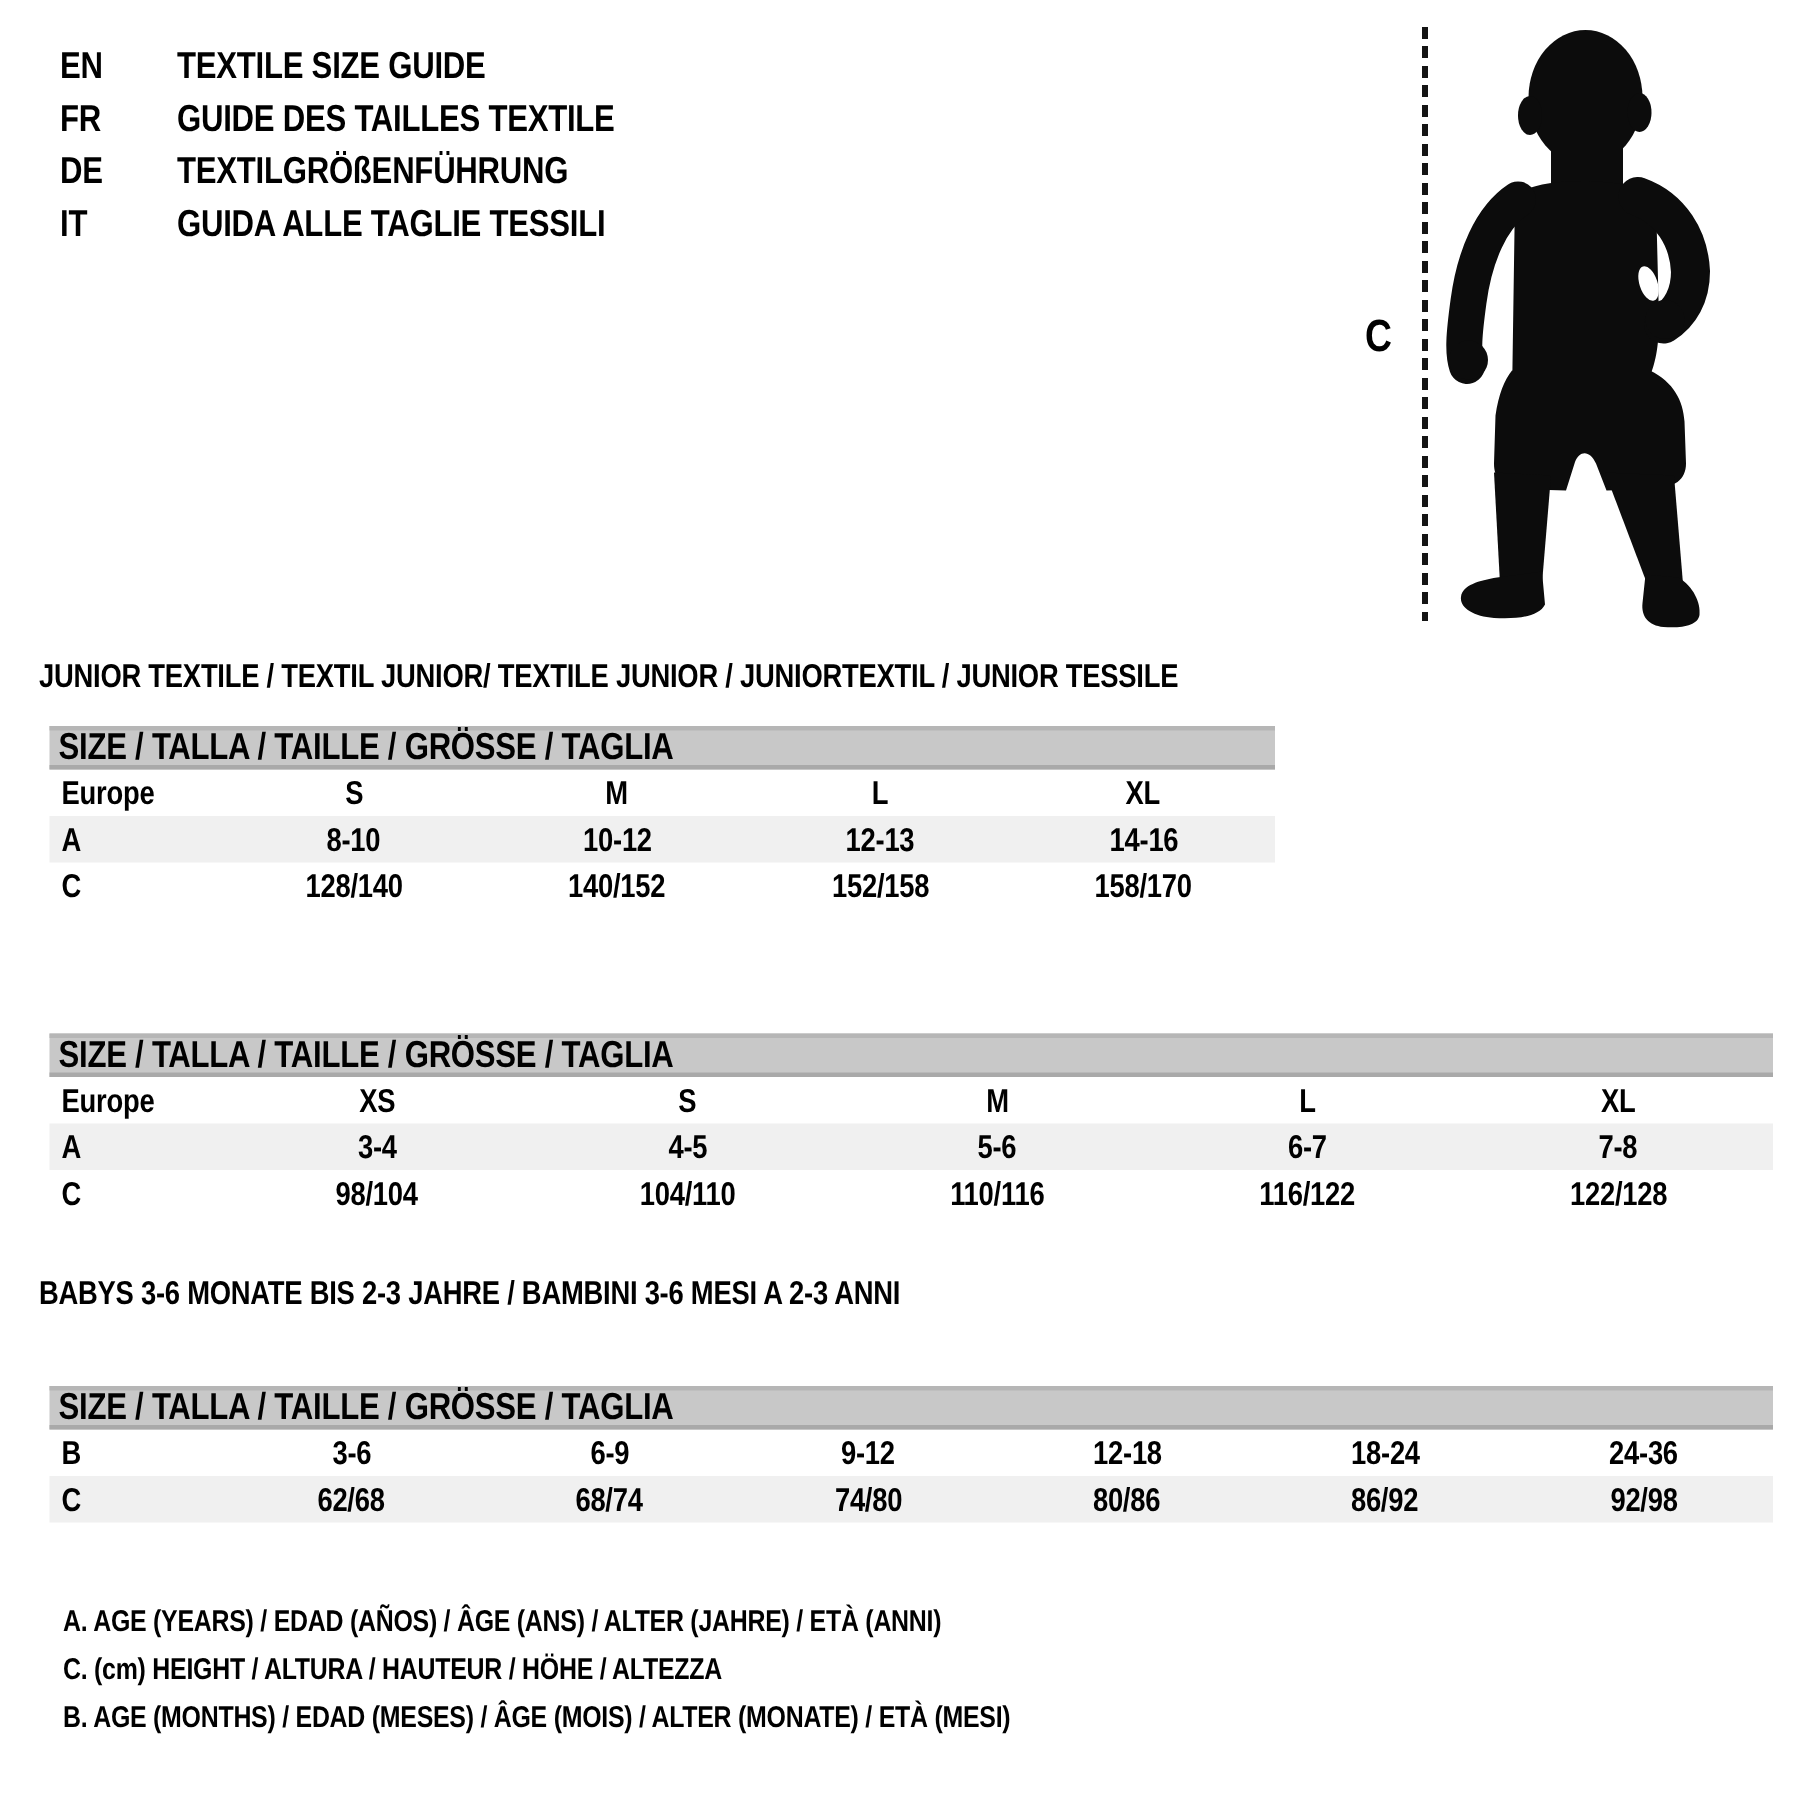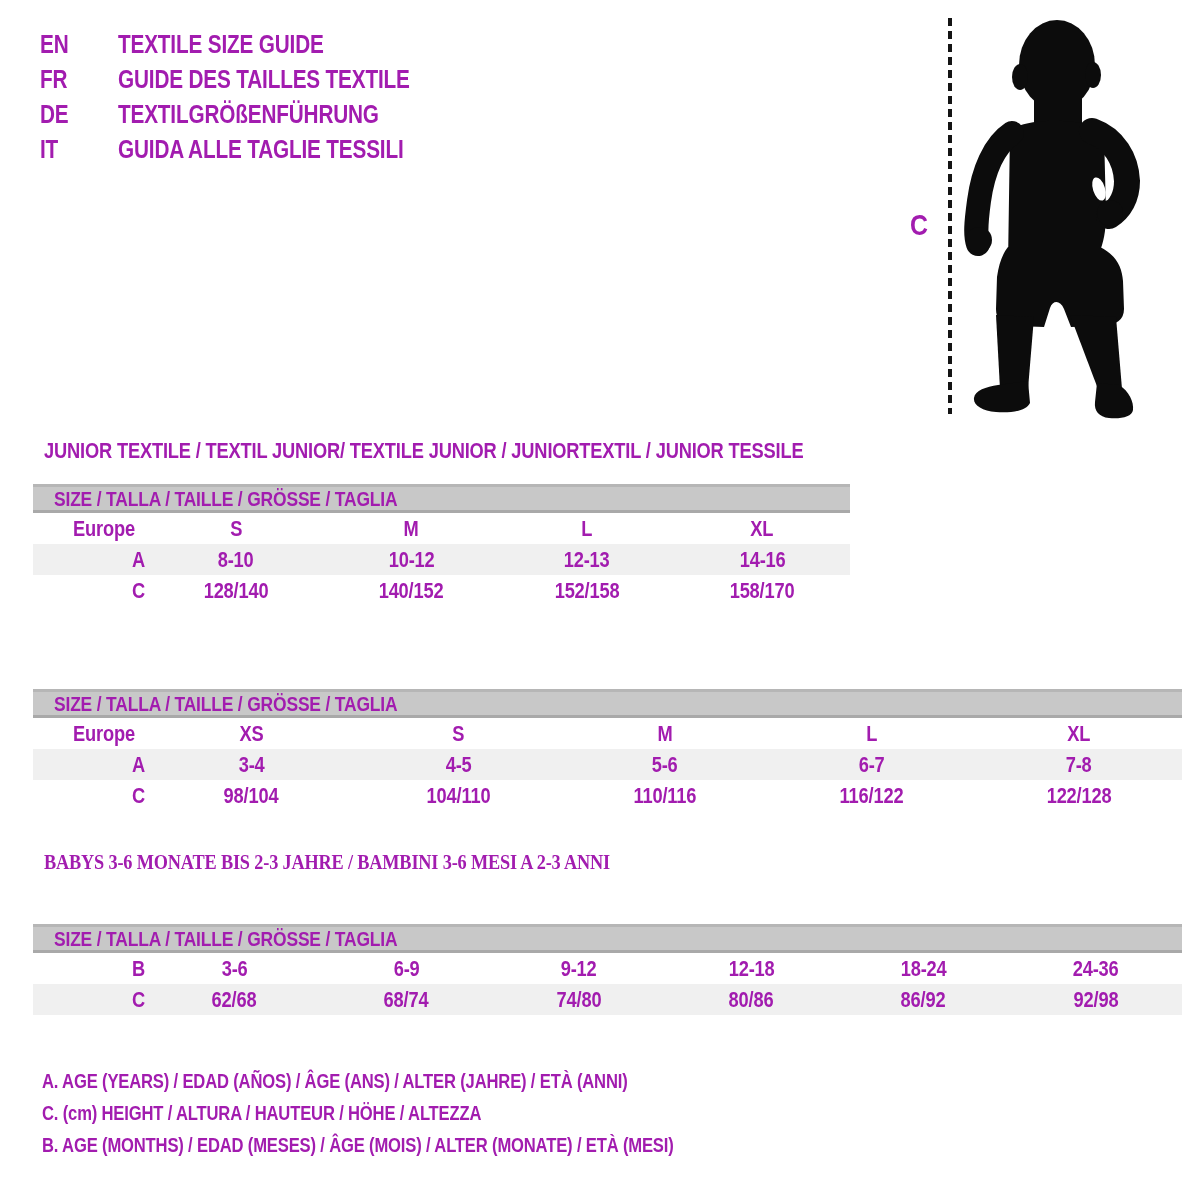--- a/index.html
+++ b/index.html
@@ -1,51 +1,51 @@
 <!DOCTYPE html>
 <html><head>
 <meta charset="utf-8">
 <style>
   html,body { margin:0; padding:0; background:#ffffff; }
   #page {
     position:relative; width:1200px; height:1200px; background:#ffffff;
-    font-family:"Liberation Sans", sans-serif; font-weight:bold; color:#a21caf;
+    font-family:"Liberation Sans", sans-serif; font-weight:bold; color:#000000;
     overflow:hidden;
   }
   
   .t { display:inline-block; transform:scaleX(0.83); transform-origin:0 50%;
        white-space:nowrap; letter-spacing:-0.2px; }
   .tc { transform-origin:50% 50%; }
 
   
   #lang-block { position:absolute; left:40px; top:27px; }
   .lang-row { display:grid; grid-template-columns:78px auto; height:35px; align-items:center; font-size:25px; }
 
   
   #height-line { position:absolute; left:948px; top:18px; width:4px; height:396px;
     background:repeating-linear-gradient(to bottom, #141414 0 8px, transparent 8px 13px); }
   #fig-c-label { position:absolute; left:910px; top:208px; font-size:30px; }
   #silhouette { position:absolute; left:952px; top:13px; }
 
   
-  .sec-title { position:absolute; left:44px; font-size:22px; }
+  .sec-title { position:absolute; left:26px; font-size:22px; }
   .subsm { font-size:14px; position:relative; top:2px; }
 
   
   .tbl { position:absolute; left:33px; }
   .band { height:23px; background:#c8c8c8; border-top:3px solid #b6b6b6; border-bottom:3px solid #a9a9a9;
-          display:flex; align-items:center; padding-left:21px; font-size:21px;text-align:right; }
+          display:flex; align-items:center; padding-left:6px; font-size:25px;text-align:right; }
   .trow { display:grid; height:31px; align-items:center; font-size:22px; }
   .w817 { width:817px; }
   .w1149 { width:1149px; }
   .cols4 .trow { grid-template-columns:115px repeat(4,1fr); }
   .cols5 .trow { grid-template-columns:115px repeat(5,1fr); }
   .cols6 .trow { grid-template-columns:115px repeat(6,1fr); }
   .cell { text-align:center; }
-  .lblcell { text-align:right; padding-left:8px; }
+  .lblcell { text-align:left; padding-left:8px; }
   .alt { background:#f0f0f0; }
 
   
   #legend { position:absolute; left:42px; top:1070px; font-size:20px; }
   .legend-line { height:32px; display:flex; align-items:flex-start; }
 </style>
 </head>
 <body>
 
 <div id="page">
@@ -152,21 +152,21 @@
       <div class="lblcell"><span class="t">C</span></div>
       <div class="cell"><span class="t tc">98/104</span></div>
       <div class="cell"><span class="t tc">104/110</span></div>
       <div class="cell"><span class="t tc">110/116</span></div>
       <div class="cell"><span class="t tc">116/122</span></div>
       <div class="cell"><span class="t tc">122/128</span></div>
     </div>
   </div>
 
   <div class="sec-title" style="top:849px;">
-    <div style="height:33px;font-family:Liberation Serif, serif;"><span class="t">BABYS 3-6 MONATE BIS 2-3 JAHRE / BAMBINI 3-6 MESI A 2-3 ANNI</span></div>
+    <div style="height:33px;"><span class="t">BABYS 3-6 MONATE BIS 2-3 JAHRE / BAMBINI 3-6 MESI A 2-3 ANNI</span></div>
   </div>
   <div class="tbl w1149 cols6" style="top:924px;">
     <div class="band">
       <span class="t">SIZE / TALLA / TAILLE / GRÖSSE / TAGLIA</span>
     </div>
     <div class="trow">
       <div class="lblcell"><span class="t">B</span></div>
       <div class="cell"><span class="t tc">3-6</span></div>
       <div class="cell"><span class="t tc">6-9</span></div>
       <div class="cell"><span class="t tc">9-12</span></div>

